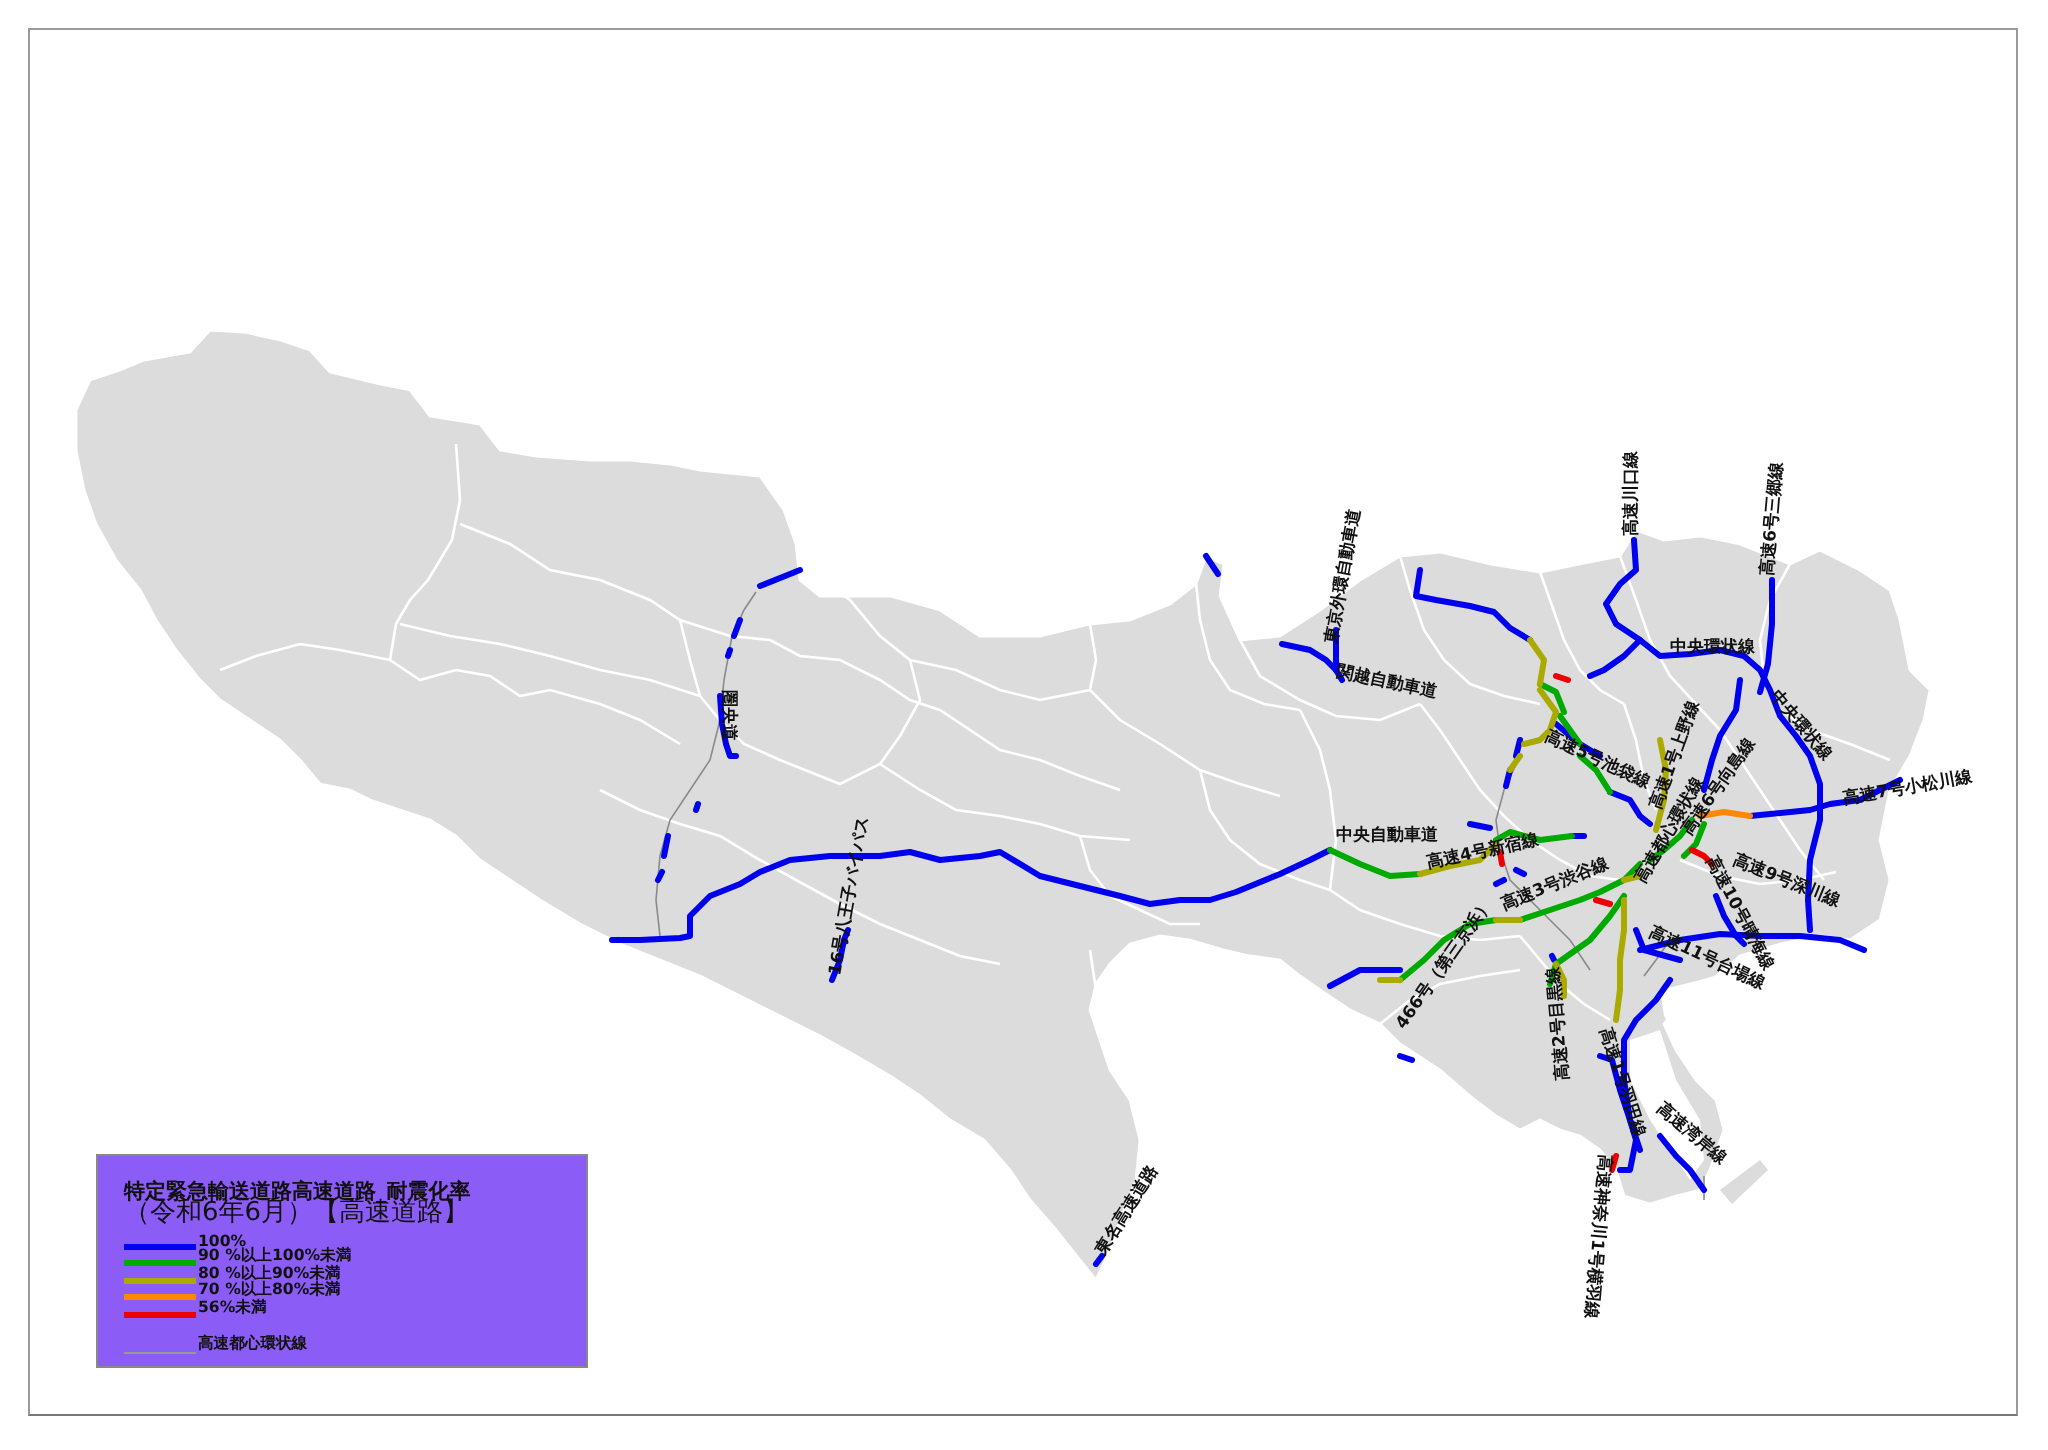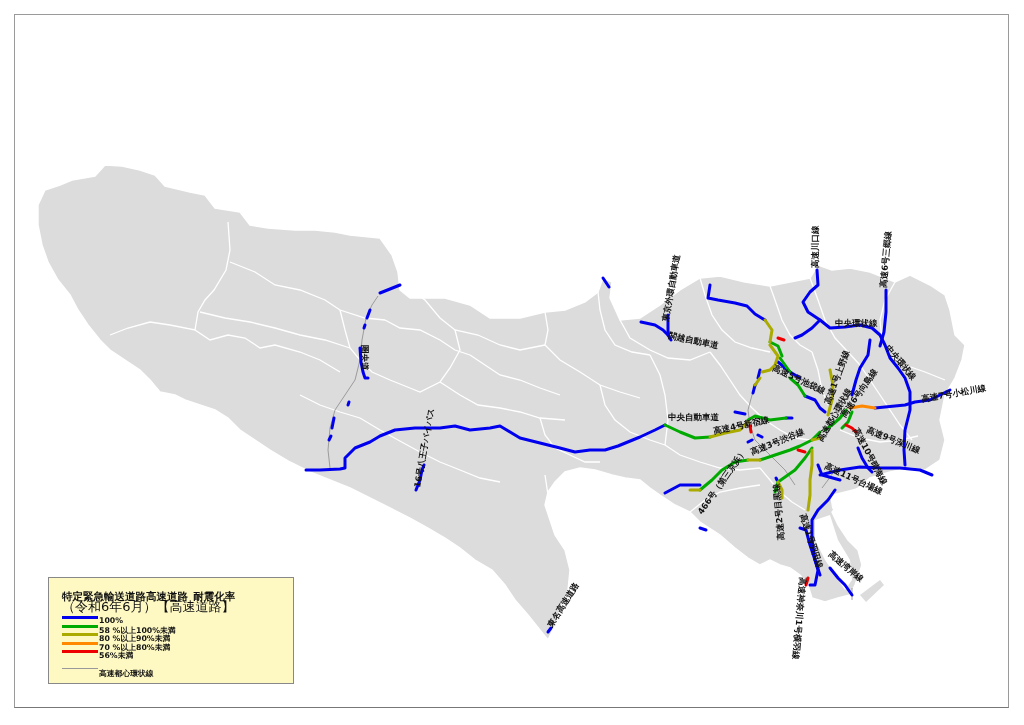--- a/index.html
+++ b/index.html
@@ -7,24 +7,24 @@
            font-family: "DejaVu Sans", sans-serif; }
     .frame { position: absolute; left: 14px; top: 14px; width: 995px; height: 694px;
              border: 1px solid #9a9a9a; border-bottom-color: #777; box-sizing: border-box; background: #fff; }
     svg.map { position: absolute; left: 0; top: 0; }
     .land { fill: #dcdcdc; stroke: #ffffff; stroke-width: 1.4; }
     .land-div { fill: none; stroke: #ffffff; stroke-width: 1.3; }
     .road { fill: none; stroke-width: 3; stroke-linecap: round; stroke-linejoin: round; }
     .tunnel { fill: none; stroke: #8a8a8a; stroke-width: 0.8; }
     .lbl { font-family: "DejaVu Sans", sans-serif; font-size: 8.5px; font-weight: bold; fill: #111; }
     .legend { position: absolute; left: 48px; top: 577px; width: 246px; height: 107px;
-              border: 1px solid #888; background: #fef9c3; box-sizing: border-box; padding: 12px 0 0 13px; }
+              border: 1px solid #888; background: #8b5cf6; box-sizing: border-box; padding: 12px 0 0 13px; }
     .legend-title { font-size: 10.5px; font-weight: bold; color: #111; line-height: 12px; }
     .legend-sub { font-size: 13px; font-weight: normal; color: #111; line-height: 10px; margin-bottom: 4px; }
-    .legend-row { display: flex; align-items: flex-start; height: 8.6px; }
+    .legend-row { display: flex; align-items: flex-end; height: 8.6px; }
     .legend-swatch { width: 36px; height: 3px; margin-right: 1px; }
     .legend-swatch.thin { height: 1px; background: #999; }
     .legend-text { font-size: 7.8px; font-weight: bold; color: #111; white-space: nowrap; }
     .legend-gap { height: 9px; }
   </style>
 </head>
 <body>
 
 <div class="frame"></div>
 
@@ -185,21 +185,21 @@
 
 <div class="legend">
   <div class="legend-title">特定緊急輸送道路高速道路_耐震化率</div>
   <div class="legend-sub">（令和6年6月）【高速道路】</div>
   <div class="legend-row">
     <span class="legend-swatch" style="background:#0000ee"></span>
     <span class="legend-text">100%</span>
   </div>
   <div class="legend-row">
     <span class="legend-swatch" style="background:#00aa00"></span>
-    <span class="legend-text">58 %以上100%未満</span>
+    <span class="legend-text">90 %以上100%未満</span>
   </div>
   <div class="legend-row">
     <span class="legend-swatch" style="background:#aaaa00"></span>
     <span class="legend-text">80 %以上90%未満</span>
   </div>
   <div class="legend-row">
     <span class="legend-swatch" style="background:#ff8800"></span>
     <span class="legend-text">70 %以上80%未満</span>
   </div>
   <div class="legend-row">

